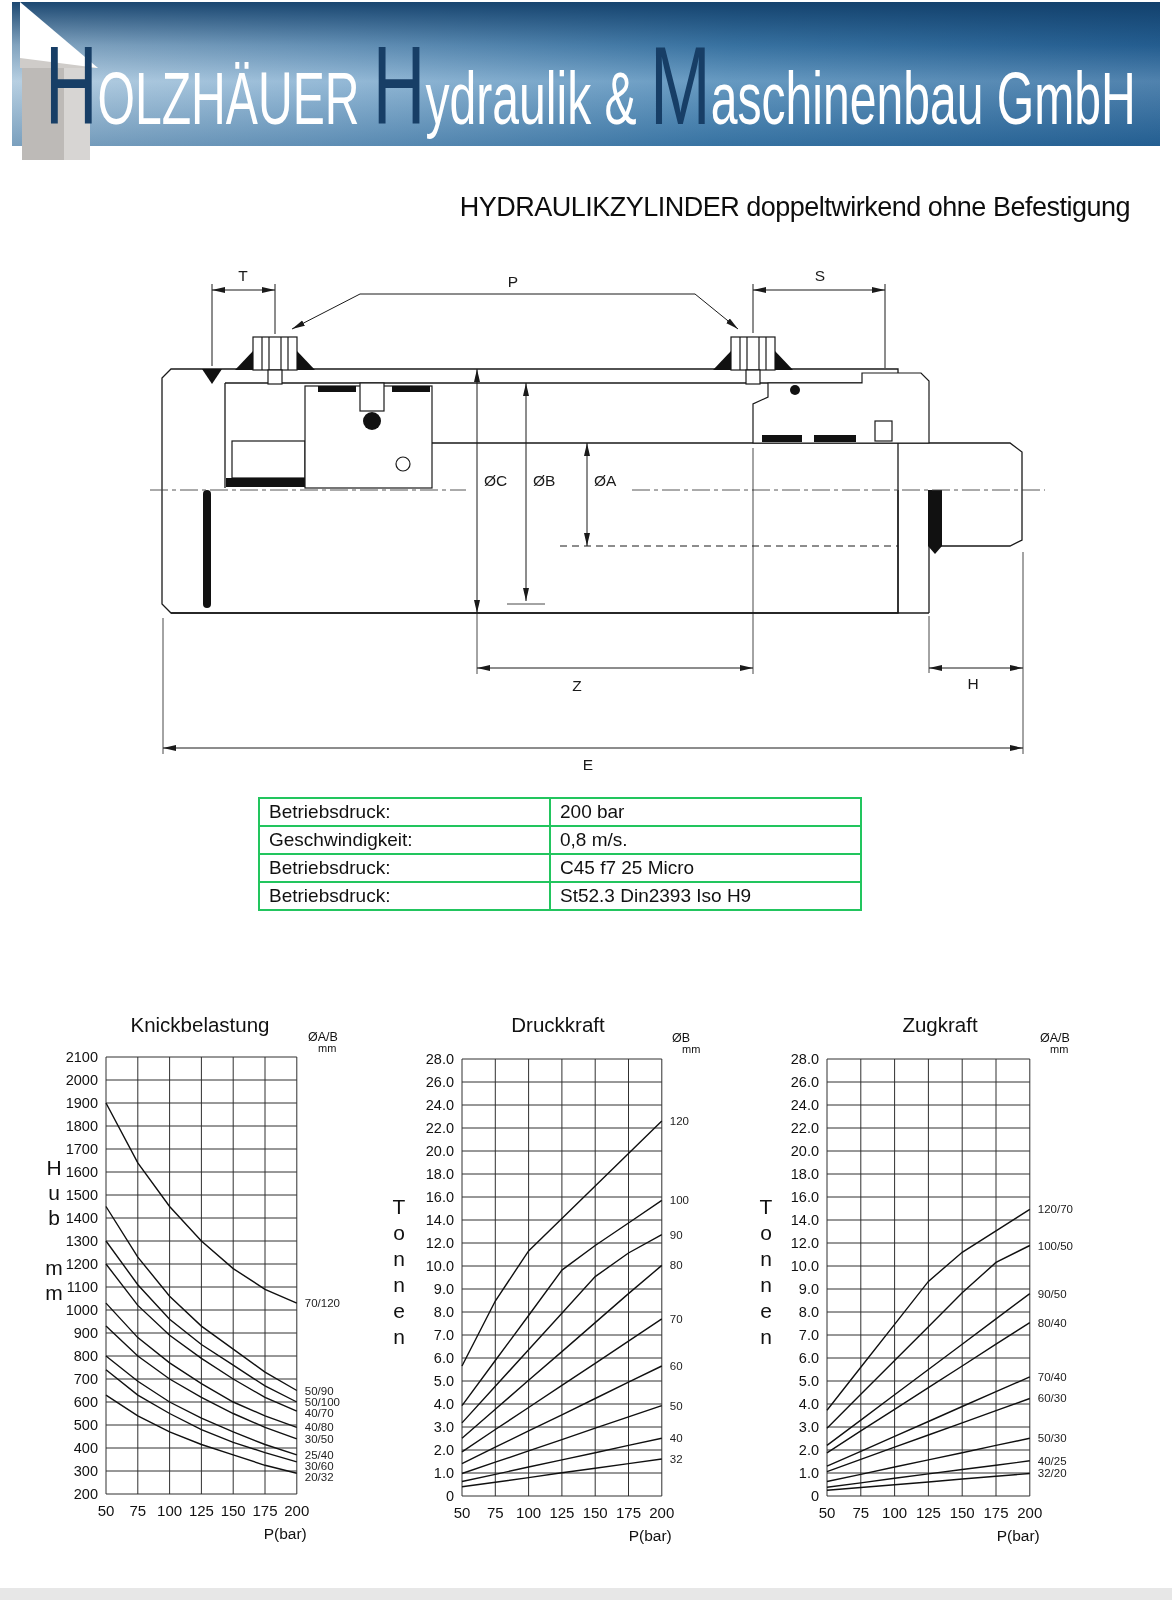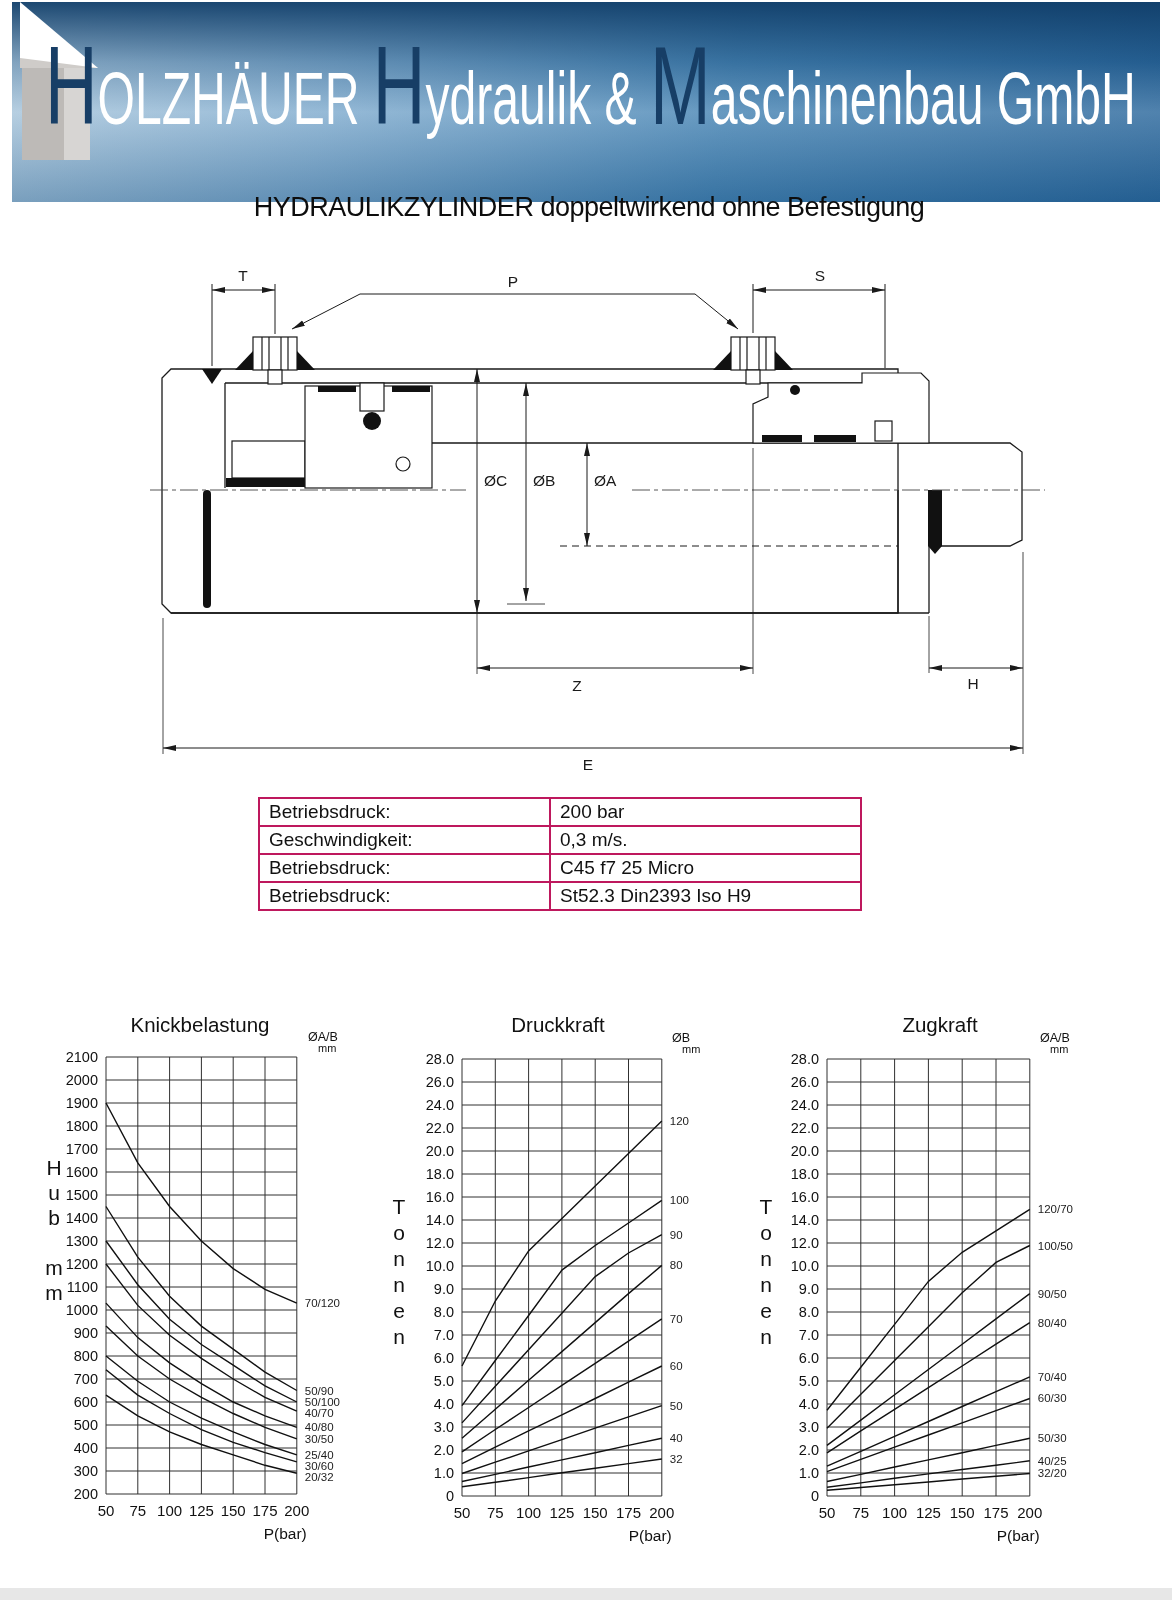--- a/index.html
+++ b/index.html
@@ -1,41 +1,41 @@
 <!DOCTYPE html>
 <html><head>
 <meta charset="utf-8">
 <style>
   html,body{margin:0;padding:0;background:#fff;}
   .page{position:relative;width:1172px;height:1600px;background:#fff;overflow:hidden;
         font-family:"Liberation Sans","DejaVu Sans",sans-serif;color:#111;}
 
   
-  .banner{position:absolute;left:12px;top:2px;width:1148px;height:200px;
+  .banner{position:absolute;left:12px;top:2px;width:1148px;height:144px;
     background:
       linear-gradient(to bottom, rgba(16,61,104,0.92) 0%, rgba(16,61,104,0.25) 30%, rgba(255,255,255,0.18) 55%, rgba(22,76,122,0.30) 100%),
       linear-gradient(100deg,#a9c6dc 0%,#7fabce 28%,#4583b3 62%,#29669b 100%);}
   .banner-decor{position:absolute;left:0;top:0;}
   .banner-text{position:absolute;left:33px;top:28px;white-space:pre;line-height:112px;
     transform:scaleX(0.65);transform-origin:left top;}
   .banner-text .sm{font-size:74px;color:#ffffff;}
   .banner-text .bg{font-size:112px;color:#173e66;}
 
   
-  .doc-title{position:absolute;left:0;top:192px;width:1130px;text-align:center;
-    font-size:27px;letter-spacing:-0.5px;color:#0d0d0d;margin-left:24px;}
+  .doc-title{position:absolute;left:0;top:192px;width:1130px;text-align:right;
+    font-size:27px;letter-spacing:-0.5px;color:#0d0d0d;}
 
   
   .drawing-svg{position:absolute;left:0;top:250px;}
   .charts-svg{position:absolute;left:0;top:1000px;}
 
   
   .spec{position:absolute;left:258px;top:797px;width:604px;border-collapse:collapse;
     font-size:19px;}
-  .spec td{border:2px solid #be185d;height:24px;padding:1px 2px 1px 9px;}
+  .spec td{border:2px solid #22c55e;height:24px;padding:1px 2px 1px 9px;}
   .spec td.k{width:278px;}
 
   
   .footer-strip{position:absolute;left:0;bottom:0;width:100%;height:12px;background:#e7e7e7;}
 </style>
 </head>
 <body>
 
 <div class="page">
 
@@ -168,21 +168,21 @@
   </svg>
 
   <table class="spec">
     <tbody>
       <tr>
         <td class="k">Betriebsdruck:</td>
         <td class="v">200 bar</td>
       </tr>
       <tr>
         <td class="k">Geschwindigkeit:</td>
-        <td class="v">0,3 m/s.</td>
+        <td class="v">0,8 m/s.</td>
       </tr>
       <tr>
         <td class="k">Betriebsdruck:</td>
         <td class="v">C45 f7 25 Micro</td>
       </tr>
       <tr>
         <td class="k">Betriebsdruck:</td>
         <td class="v">St52.3 Din2393 Iso H9</td>
       </tr>
     </tbody>

